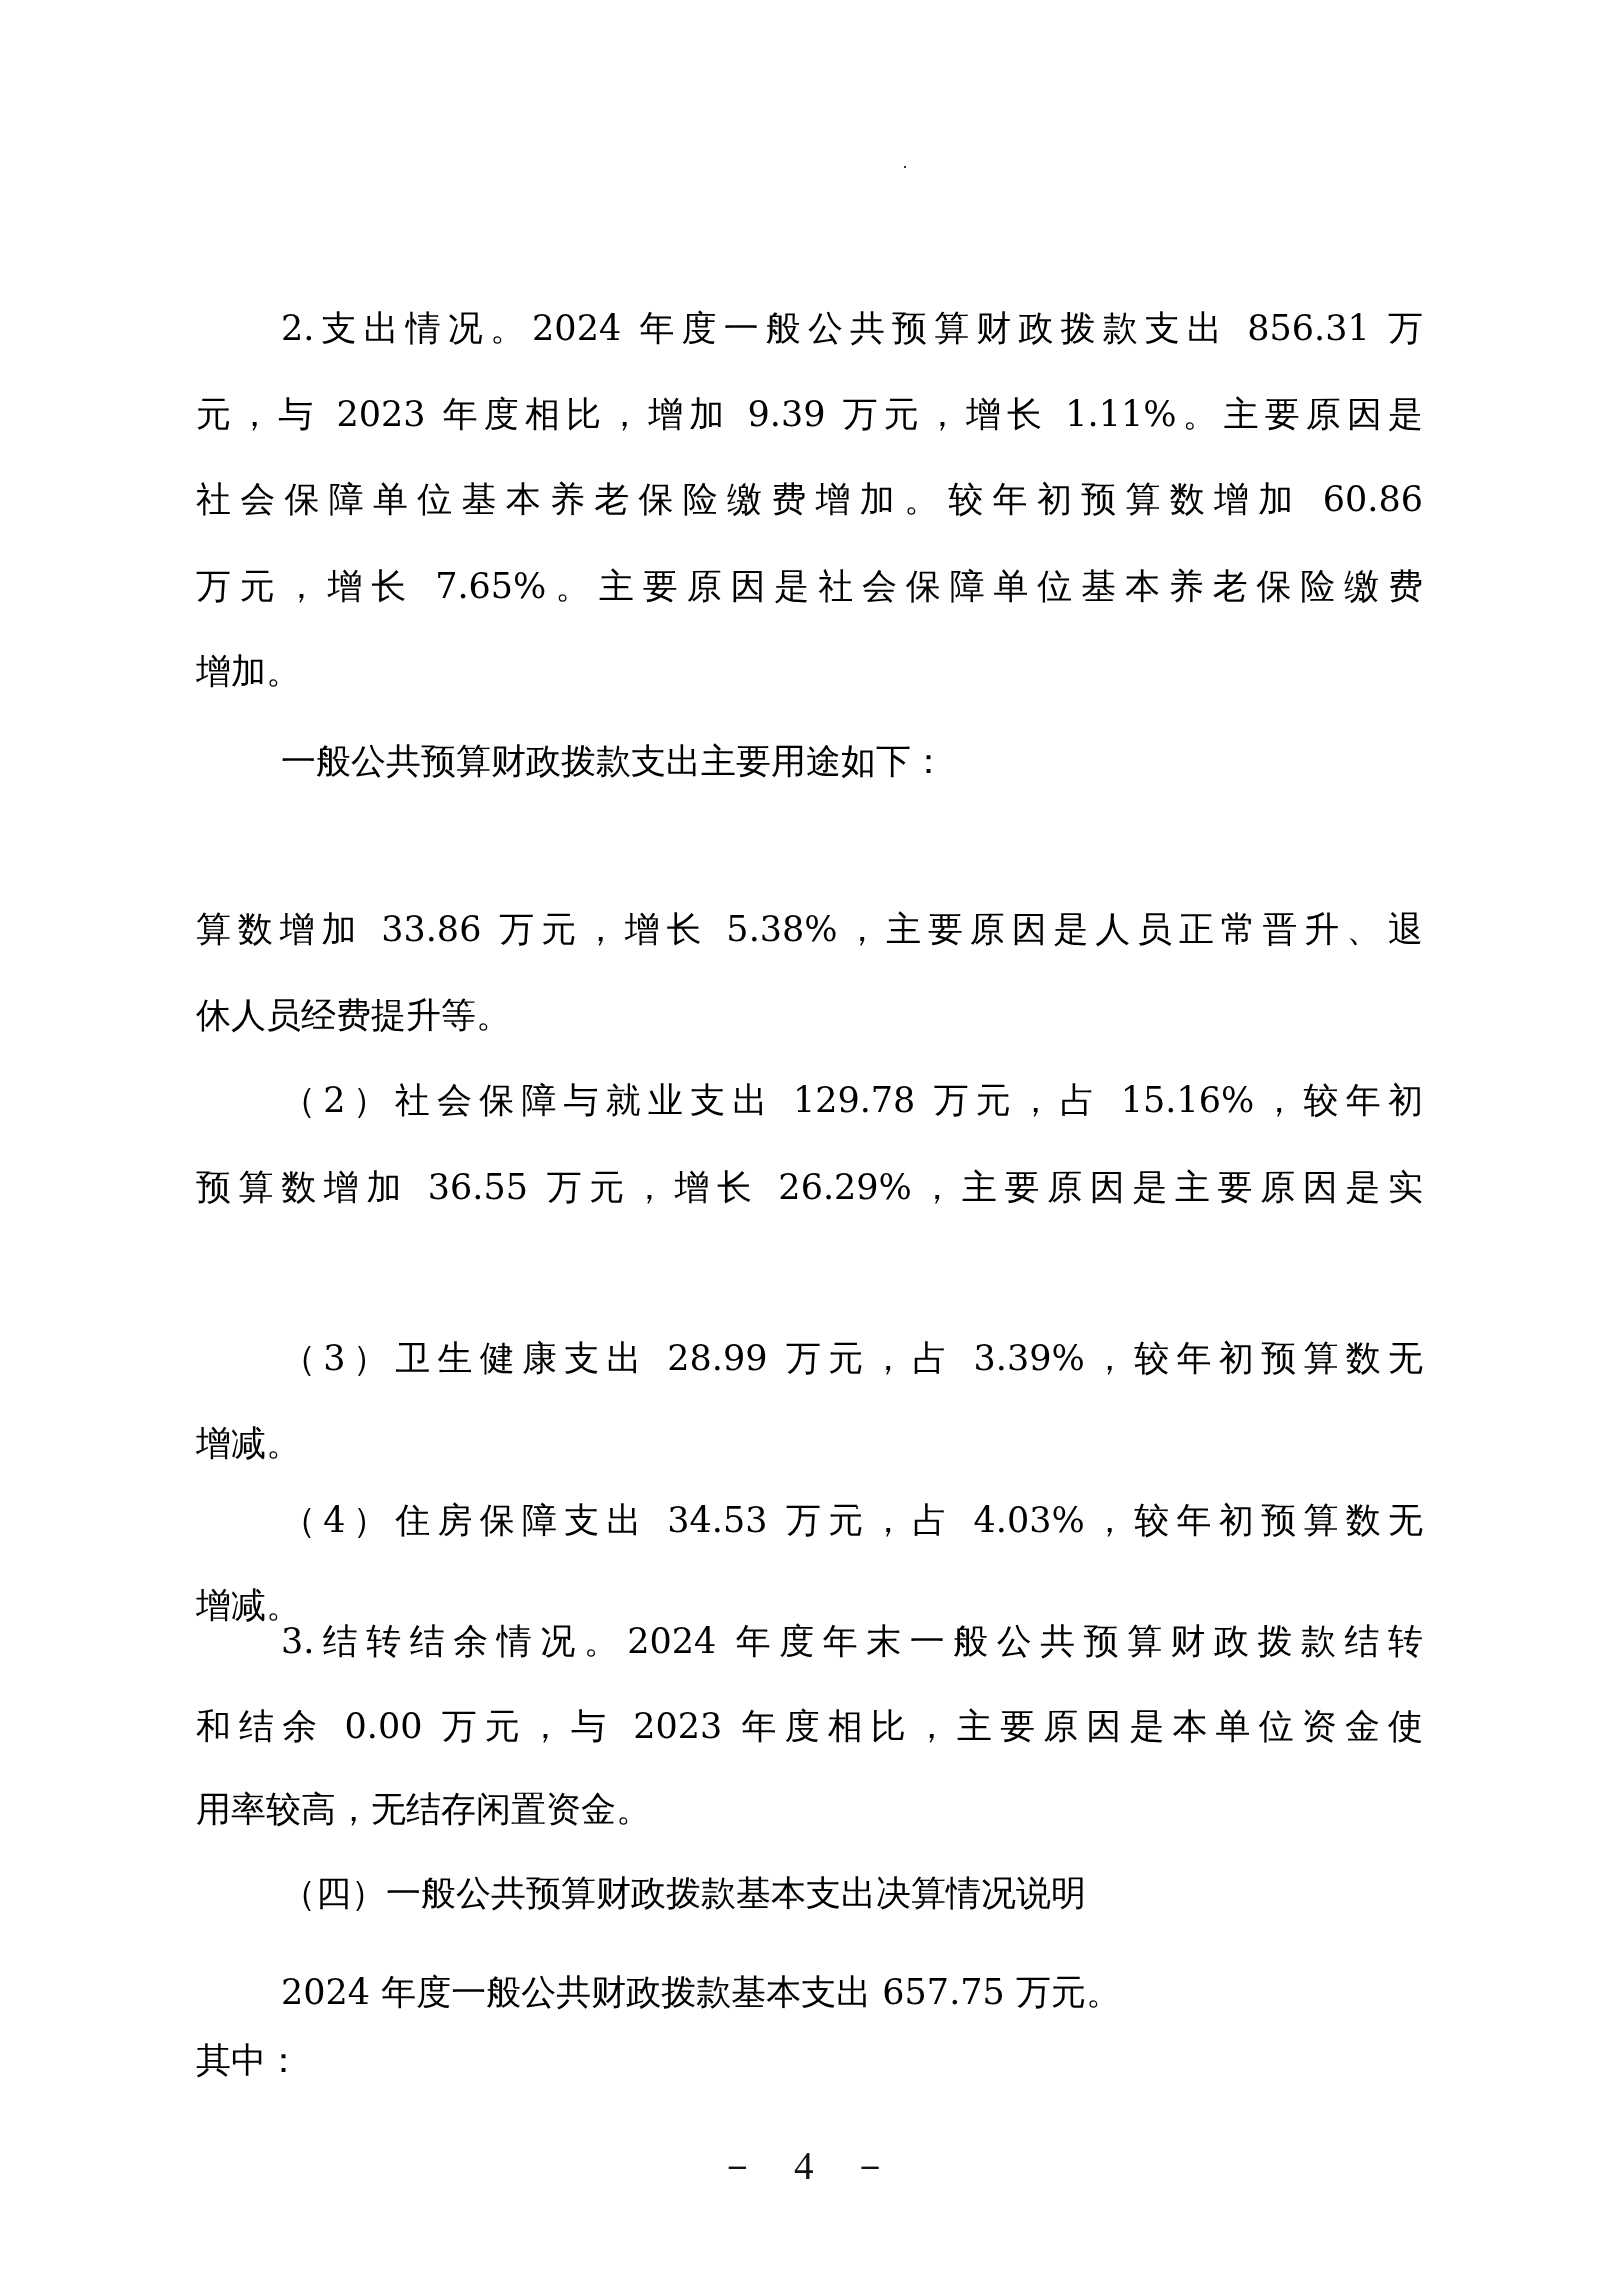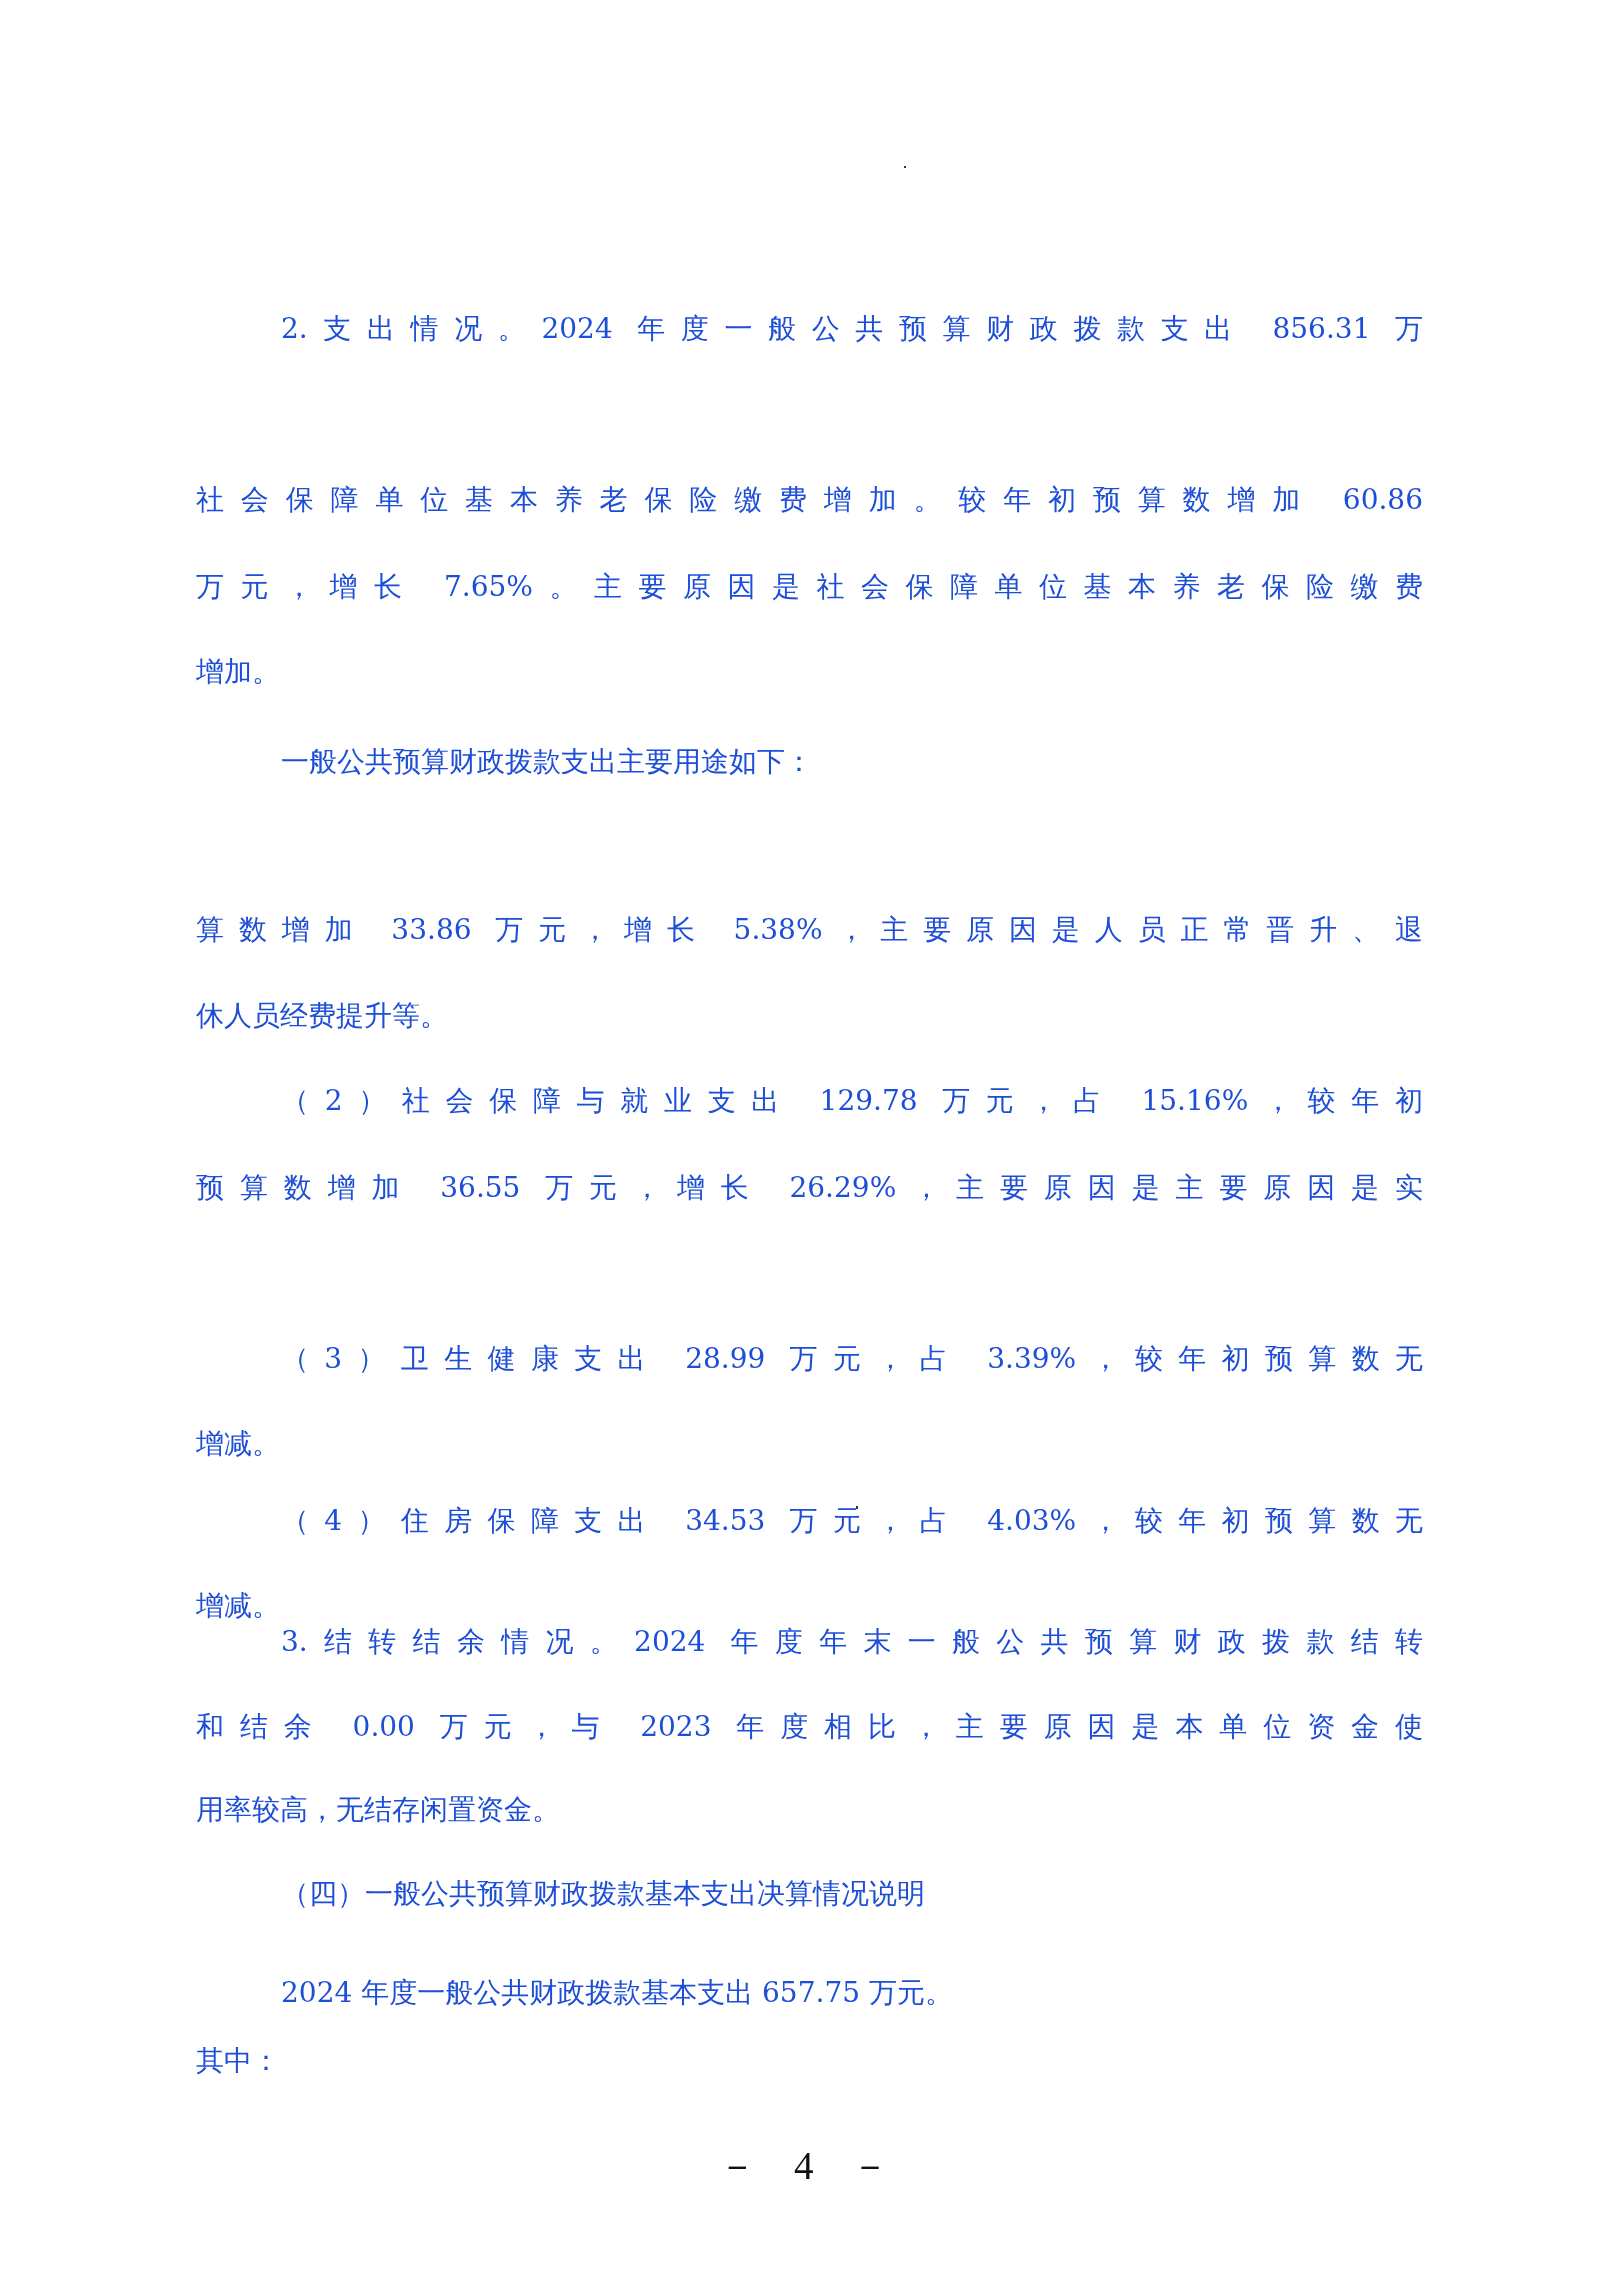--- a/index.html
+++ b/index.html
@@ -5,22 +5,22 @@
     html, body { margin: 0; padding: 0; background: #ffffff; }
     body { width: 1621px; height: 2294px; position: relative; overflow: hidden; }
     .page { position: absolute; left: 0; top: 0; width: 1621px; height: 2294px; background: #fff; }
     .line {
       position: absolute;
       left: 196px;
       width: 1227px;
       height: 59px;
       line-height: 59px;
       font-family: "DejaVu Serif", "Liberation Serif", serif;
-      font-size: 28px;
-      color: #1d4ed8;
+      font-size: 35px;
+      color: #000000;
       white-space: nowrap;
       text-align: justify;
       text-align-last: justify;
       letter-spacing: 0px;
     }
     .line.indent { left: 281px; width: 1142px; }
     .line.last { text-align-last: left; }
     .pagenum {
       position: absolute;
       left: 0; width: 1621px;
@@ -35,20 +35,21 @@
     .speck2 { position: absolute; left: 856px; top: 1506px; width: 2px; height: 2.9px; background: #333; }
   </style>
 </head>
 <body>
 
 <div class="page">
   <div class="speck"></div>
   <div class="speck2"></div>
 
   <div class="line indent" style="top:299px">2.支出情况。2024 年度一般公共预算财政拨款支出 856.31 万</div>
+  <div class="line" style="top:385px">元，与 2023 年度相比，增加 9.39 万元，增长 1.11%。主要原因是</div>
   <div class="line" style="top:470px">社会保障单位基本养老保险缴费增加。较年初预算数增加 60.86</div>
   <div class="line" style="top:557px">万元，增长 7.65%。主要原因是社会保障单位基本养老保险缴费</div>
   <div class="line last" style="top:642px">增加。</div>
 
   <div class="line indent last" style="top:732px">一般公共预算财政拨款支出主要用途如下：</div>
 
   <div class="line" style="top:900px">算数增加 33.86 万元，增长 5.38%，主要原因是人员正常晋升、退</div>
   <div class="line last" style="top:986px">休人员经费提升等。</div>
 
   <div class="line indent" style="top:1071px">（2）社会保障与就业支出 129.78 万元，占 15.16%，较年初</div>

